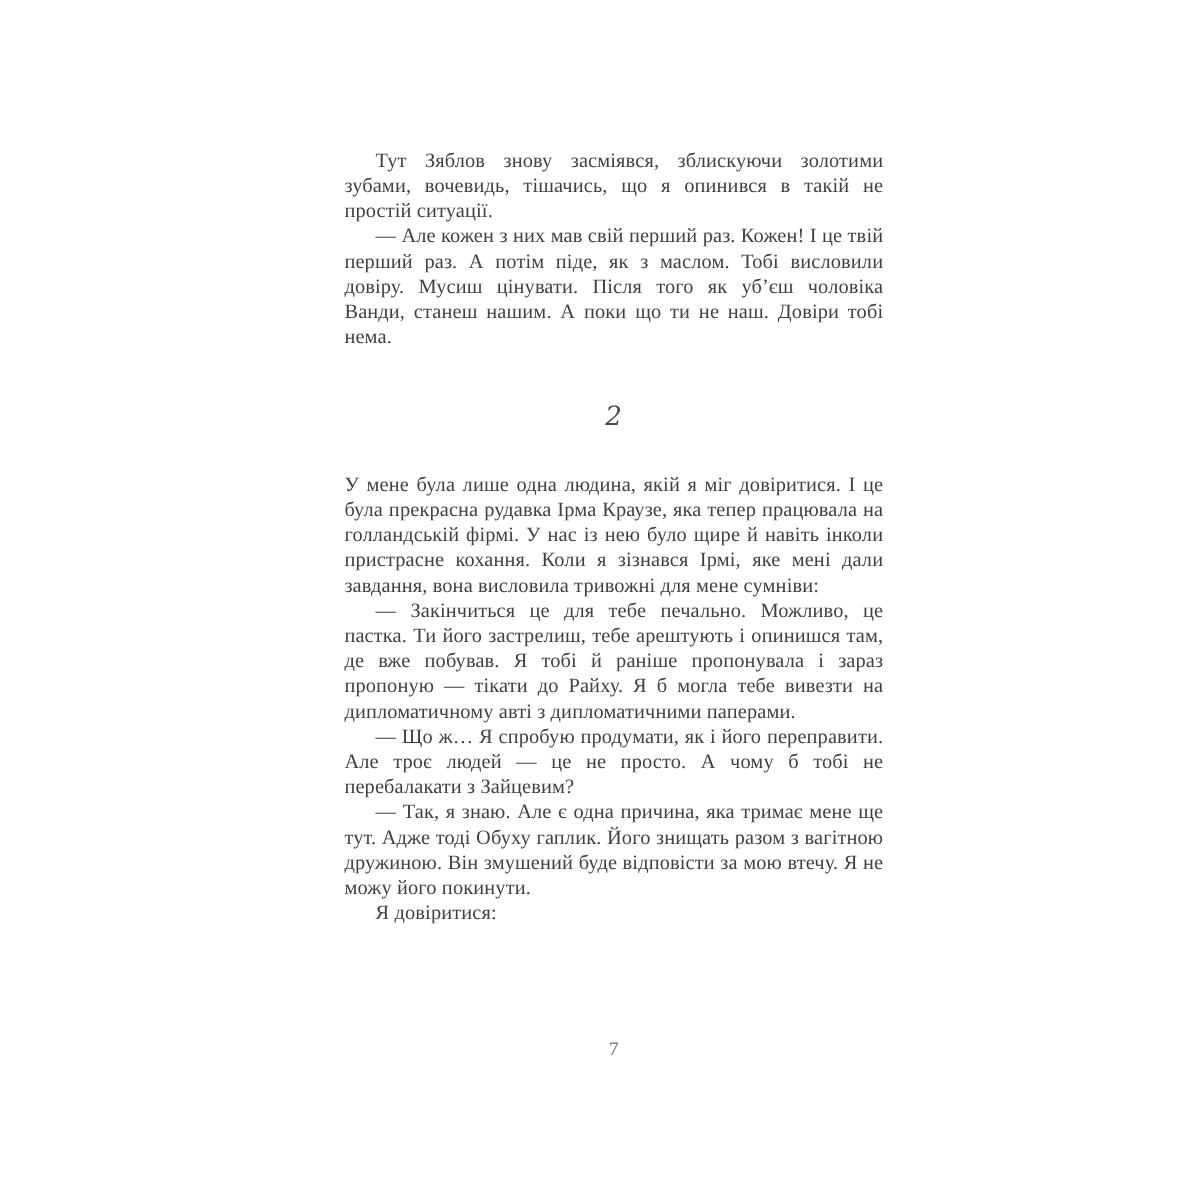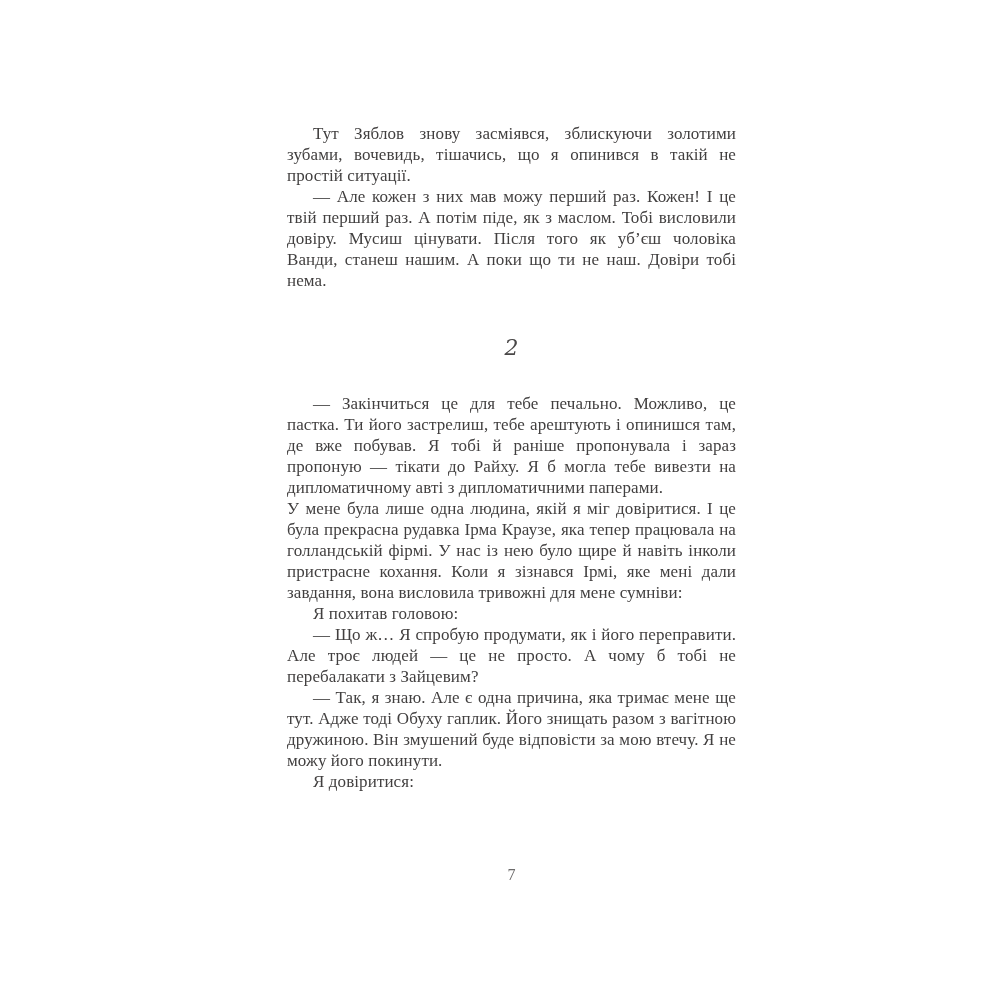--- a/index.html
+++ b/index.html
@@ -51,26 +51,25 @@
     line-height: 20px;
     color: #6d6b6b;
   }
 </style>
 </head>
 <body>
 
 <div class="book-page">
   <div class="text-block">
     <p class="para">Тут Зяблов знову засміявся, зблискуючи золотими зубами, вочевидь, тішачись, що я опинився в такій не простій ситуації.</p>
-    <p class="para">— Але кожен з них мав можу перший раз. Кожен! І це твій перший раз. А потім піде, як з маслом. Тобі висловили довіру. Мусиш цінувати. Після того як уб’єш чоловіка Ванди, станеш нашим. А поки що ти не наш. Довіри тобі нема.</p>
+    <p class="para">— Але кожен з них мав свій перший раз. Кожен! І це твій перший раз. А потім піде, як з маслом. Тобі висловили довіру. Мусиш цінувати. Після того як уб’єш чоловіка Ванди, станеш нашим. А поки що ти не наш. Довіри тобі нема.</p>
 
     <div class="section-number">2</div>
 
+    <p class="para no-indent">У мене була лише одна людина, якій я міг довіритися. І це була прекрасна рудавка Ірма Краузе, яка тепер працювала на голландській фірмі. У нас із нею було щире й навіть інколи пристрасне кохання. Коли я зізнався Ірмі, яке мені дали завдання, вона висловила тривожні для мене сумніви:</p>
     <p class="para">— Закінчиться це для тебе печально. Можливо, це пастка. Ти його застрелиш, тебе арештують і опинишся там, де вже побував. Я тобі й раніше пропонувала і зараз пропоную — тікати до Райху. Я б могла тебе вивезти на дипломатичному авті з дипломатичними паперами.</p>
-    <p class="para no-indent">У мене була лише одна людина, якій я міг довіритися. І це була прекрасна рудавка Ірма Краузе, яка тепер працювала на голландській фірмі. У нас із нею було щире й навіть інколи пристрасне кохання. Коли я зізнався Ірмі, яке мені дали завдання, вона висловила тривожні для мене сумніви:</p>
-    <p class="para">Я похитав головою:</p>
     <p class="para">— Що ж… Я спробую продумати, як і його переправити. Але троє людей — це не просто. А чому б тобі не перебалакати з Зайцевим?</p>
     <p class="para">— Так, я знаю. Але є одна причина, яка тримає мене ще тут. Адже тоді Обуху гаплик. Його знищать разом з вагітною дружиною. Він змушений буде відповісти за мою втечу. Я не можу його покинути.</p>
     <p class="para">Я довіритися:</p>
   </div>
 
   <div class="page-number">7</div>
 </div>
 
 </body></html>

